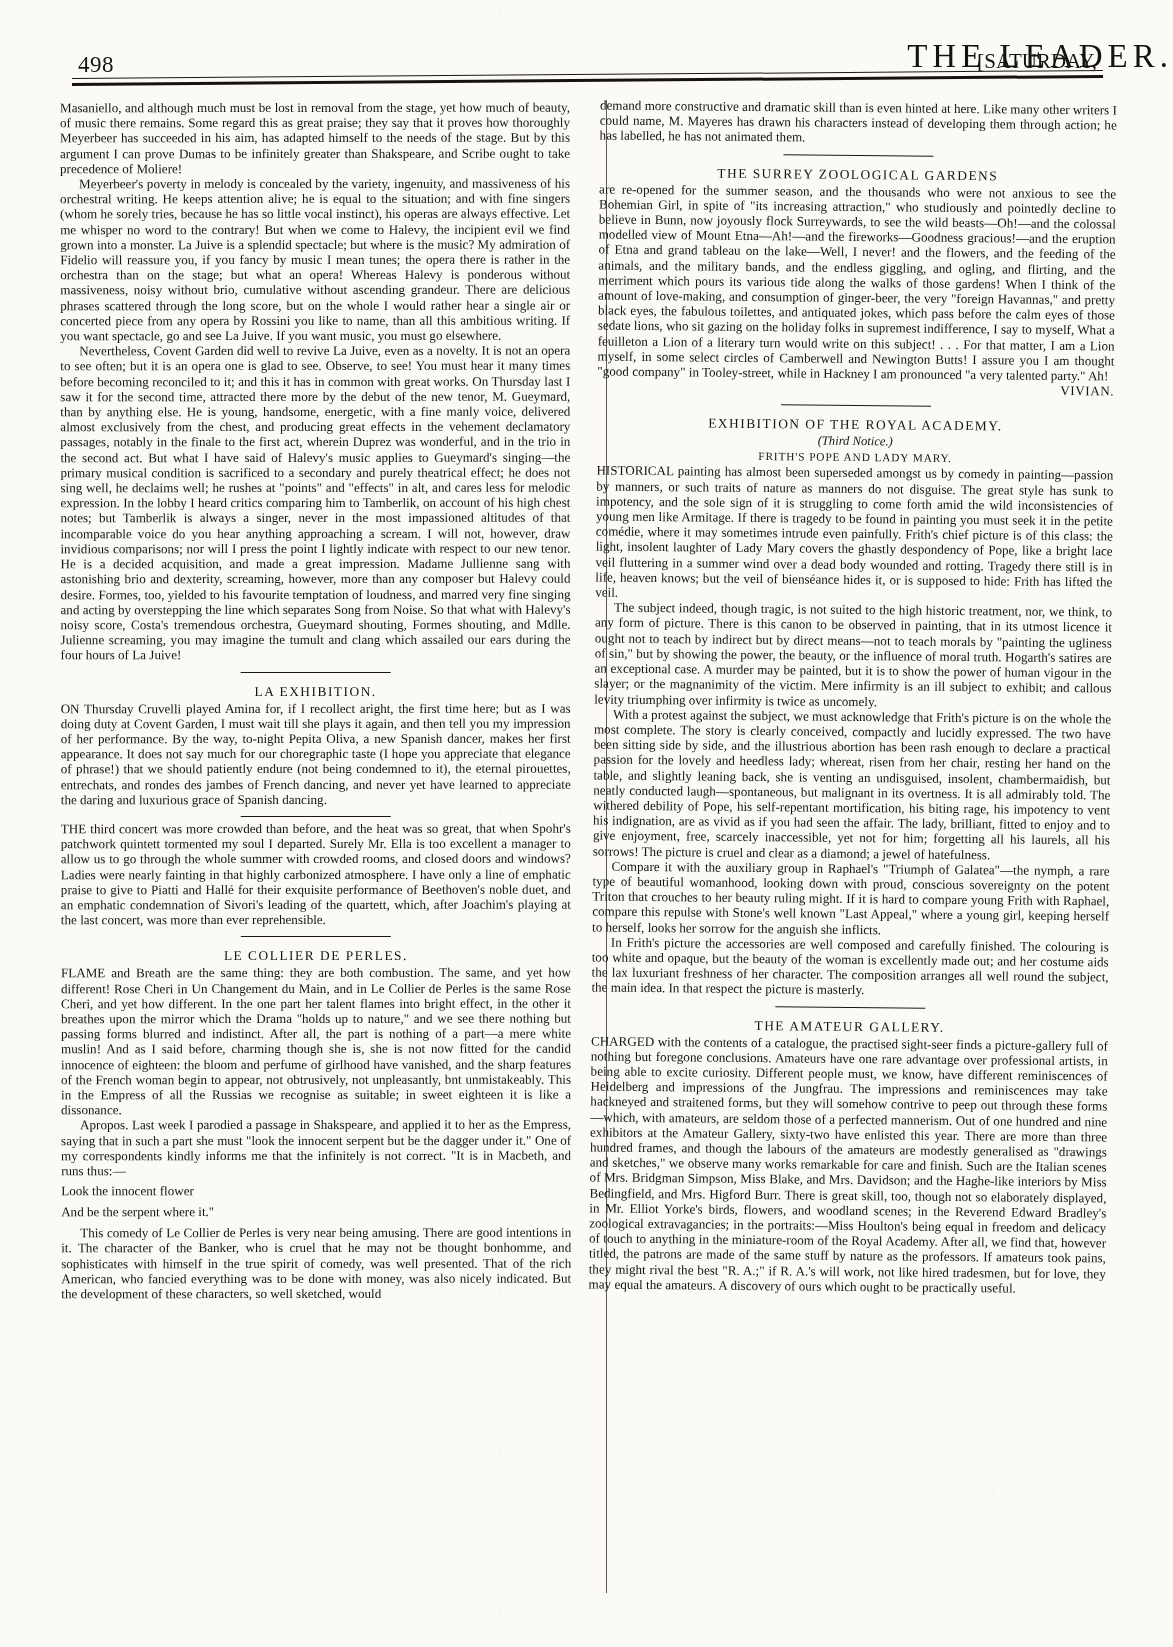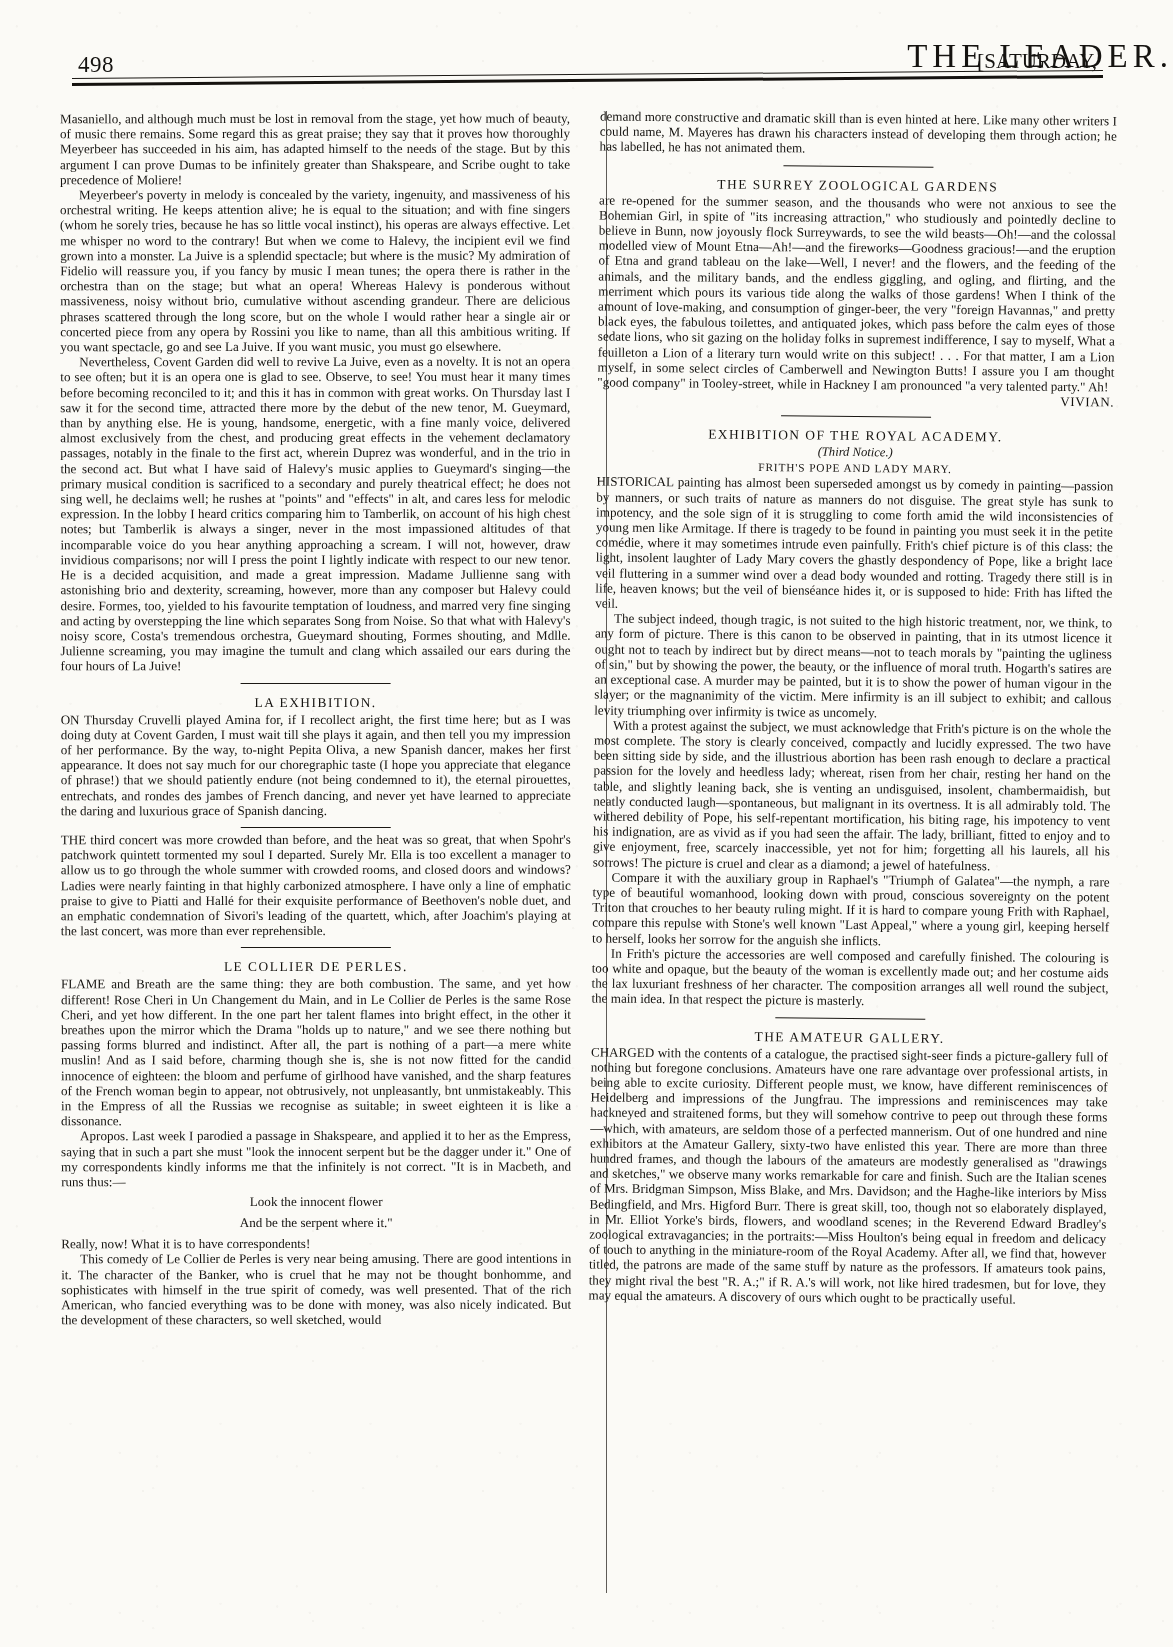--- a/index.html
+++ b/index.html
@@ -49,21 +49,21 @@
   .dateline .sc{font-size:21px;}
   .rule-wrap{
     position:absolute;left:72px;right:70px;top:74px;height:12px;
     transform:rotate(-0.45deg);
   }
   .rule-thin{position:absolute;left:0;right:0;top:0;height:1px;background:#1b1814;}
   .rule-thick{position:absolute;left:0;right:0;top:5px;height:3px;background:#15120f;}
 
   
   .cols{
-    position:absolute;left:60px;right:56px;top:100px;bottom:40px;margin-top:11px;
+    position:absolute;left:60px;right:56px;top:100px;bottom:40px;
   }
   .col{
     position:absolute;top:0;bottom:0;
     font-size:13.1px;line-height:15.2px;
     text-align:justify;
     text-justify:inter-word;
     hyphens:none;
   }
   .col-left{left:0;width:510px;}
   .col-right{right:0;width:517px;}
@@ -98,21 +98,21 @@
     font-size:11.3px;line-height:14px;
     font-weight:400;text-align:center;text-indent:0;
     letter-spacing:.9px;
     text-transform:uppercase;
   }
   .hr-short{
     width:150px;height:0;margin:9px auto 4px auto;
     border:0;border-top:1.6px solid #1b1814;
   }
   .verse{
-    text-indent:0;text-align:center;
+    text-indent:0;text-align:left;
     margin:5px 0 5px 0;line-height:16px;
   }
   .signoff{
     text-align:right;text-indent:0;margin-top:0;
     font-variant:small-caps;letter-spacing:.6px;
   }
   .sc{font-variant:small-caps;}
 </style>
 </head>
 <body>
@@ -143,21 +143,20 @@
 
       <hr class="hr-short">
       <p class="noind">THE third concert was more crowded than before, and the heat was so great, that when Spohr's patchwork quintett tormented my soul I departed. Surely Mr. Ella is too excellent a manager to allow us to go through the whole summer with crowded rooms, and closed doors and windows? Ladies were nearly fainting in that highly carbonized atmosphere. I have only a line of emphatic praise to give to Piatti and Hallé for their exquisite performance of Beethoven's noble duet, and an emphatic condemnation of Sivori's leading of the quartett, which, after Joachim's playing at the last concert, was more than ever reprehensible.</p>
 
       <hr class="hr-short">
       <h2 class="sect">LE COLLIER DE PERLES.</h2>
       <p class="noind">FLAME and Breath are the same thing: they are both combustion. The same, and yet how different! Rose Cheri in Un Changement du Main, and in Le Collier de Perles is the same Rose Cheri, and yet how different. In the one part her talent flames into bright effect, in the other it breathes upon the mirror which the Drama "holds up to nature," and we see there nothing but passing forms blurred and indistinct. After all, the part is nothing of a part—a mere white muslin! And as I said before, charming though she is, she is not now fitted for the candid innocence of eighteen: the bloom and perfume of girlhood have vanished, and the sharp features of the French woman begin to appear, not obtrusively, not unpleasantly, bnt unmistakeably. This in the Empress of all the Russias we recognise as suitable; in sweet eighteen it is like a dissonance.</p>
       <p>Apropos. Last week I parodied a passage in Shakspeare, and applied it to her as the Empress, saying that in such a part she must "look the innocent serpent but be the dagger under it." One of my correspondents kindly informs me that the infinitely is not correct. "It is in Macbeth, and runs thus:—</p>
       <p class="verse">Look the innocent flower</p>
       <p class="verse">And be the serpent where it."</p>
-      <p class="noind">Really, now! What it is to have correspondents!</p>
       <p>This comedy of Le Collier de Perles is very near being amusing. There are good intentions in it. The character of the Banker, who is cruel that he may not be thought bonhomme, and sophisticates with himself in the true spirit of comedy, was well presented. That of the rich American, who fancied everything was to be done with money, was also nicely indicated. But the development of these characters, so well sketched, would</p>
     </div>
 
     <div class="col col-right">
       <p class="noind">demand more constructive and dramatic skill than is even hinted at here. Like many other writers I could name, M. Mayeres has drawn his characters instead of developing them through action; he has labelled, he has not animated them.</p>
 
       <hr class="hr-short">
       <h2 class="sect">THE SURREY ZOOLOGICAL GARDENS</h2>
       <p class="noind">are re-opened for the summer season, and the thousands who were not anxious to see the Bohemian Girl, in spite of "its increasing attraction," who studiously and pointedly decline to believe in Bunn, now joyously flock Surreywards, to see the wild beasts—Oh!—and the colossal modelled view of Mount Etna—Ah!—and the fireworks—Goodness gracious!—and the eruption of Etna and grand tableau on the lake—Well, I never! and the flowers, and the feeding of the animals, and the military bands, and the endless giggling, and ogling, and flirting, and the merriment which pours its various tide along the walks of those gardens! When I think of the amount of love-making, and consumption of ginger-beer, the very "foreign Havannas," and pretty black eyes, the fabulous toilettes, and antiquated jokes, which pass before the calm eyes of those sedate lions, who sit gazing on the holiday folks in supremest indifference, I say to myself, What a feuilleton a Lion of a literary turn would write on this subject! . . . For that matter, I am a Lion myself, in some select circles of Camberwell and Newington Butts! I assure you I am thought "good company" in Tooley-street, while in Hackney I am pronounced "a very talented party." Ah!</p>
       <p class="signoff">VIVIAN.</p>

